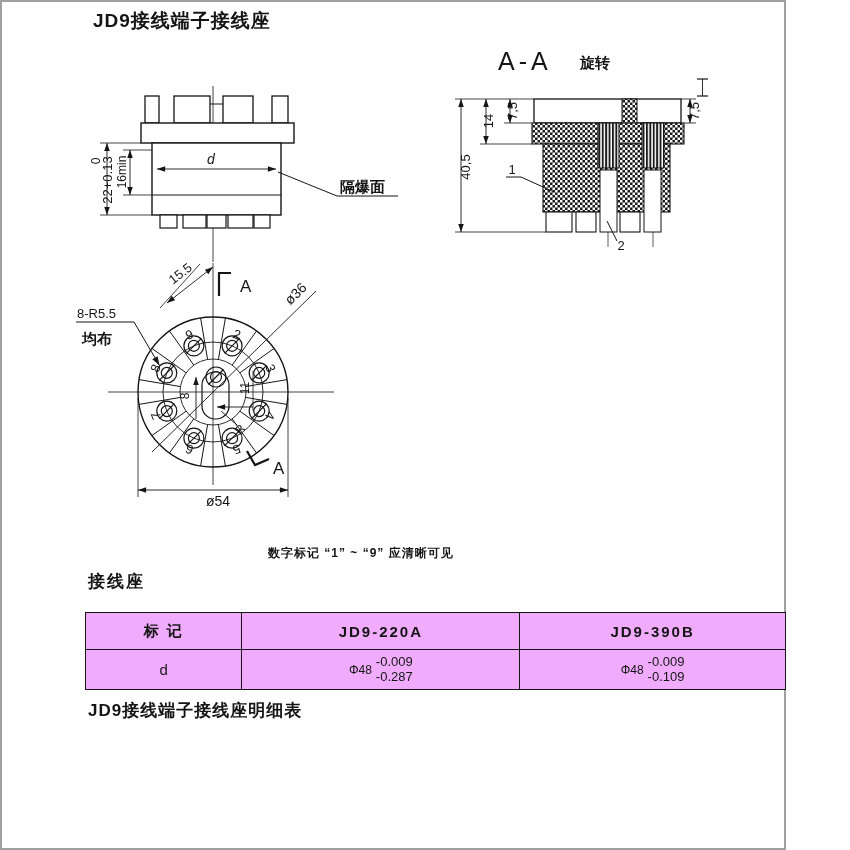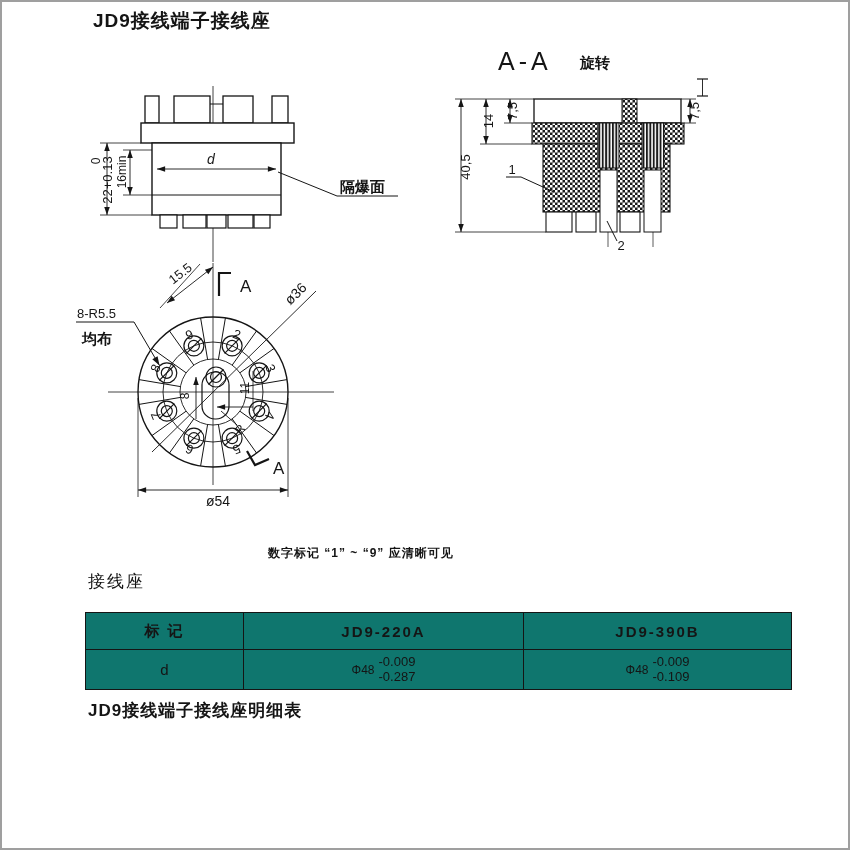--- a/index.html
+++ b/index.html
@@ -1,24 +1,24 @@
 <!DOCTYPE html>
 <html><head>
 <meta charset="utf-8">
 <style>
   html,body{margin:0;padding:0;background:#fff;}
-  .page{position:relative;width:850px;height:850px;background:#fff;overflow:hidden;
+  .page{position:relative;width:786px;height:850px;background:#fff;overflow:hidden;
         font-family:"Liberation Sans",sans-serif;color:#151515;
         box-shadow:inset 0 0 0 2px #9f9f9f;}
   .abs{position:absolute;}
   .doc-title{left:93px;top:8px;font-size:19px;font-weight:bold;letter-spacing:1px;}
   .note{left:268px;top:545px;font-size:12px;font-weight:bold;letter-spacing:1px;}
-  .sec-head1{left:88px;top:570px;font-size:17px;font-weight:normal;letter-spacing:2px;text-align:center;}
+  .sec-head1{left:88px;top:570px;font-size:17px;font-weight:bold;letter-spacing:2px;text-align:center;}
   .sec-head2{left:88px;top:699px;font-size:17px;font-weight:bold;letter-spacing:1px;}
-  table{border-collapse:collapse;table-layout:fixed;background:#0f766e;}
+  table{border-collapse:collapse;table-layout:fixed;background:#f0abfc;}
   td{border:1.7px solid #151515;text-align:center;vertical-align:middle;
      font-size:15px;padding:0;}
   .t-head{font-weight:bold;letter-spacing:2px;}
   .t1{left:85px;top:612px;}
   .t2{left:85px;top:735px;}
   .tolwrap{display:inline-flex;align-items:center;justify-content:center;}
   .tolbase{font-size:12px;}
   .tolstack{display:inline-flex;flex-direction:column;font-size:13px;line-height:1.15;
             text-align:right;margin-left:4px;}
   svg text{fill:#151515;}

